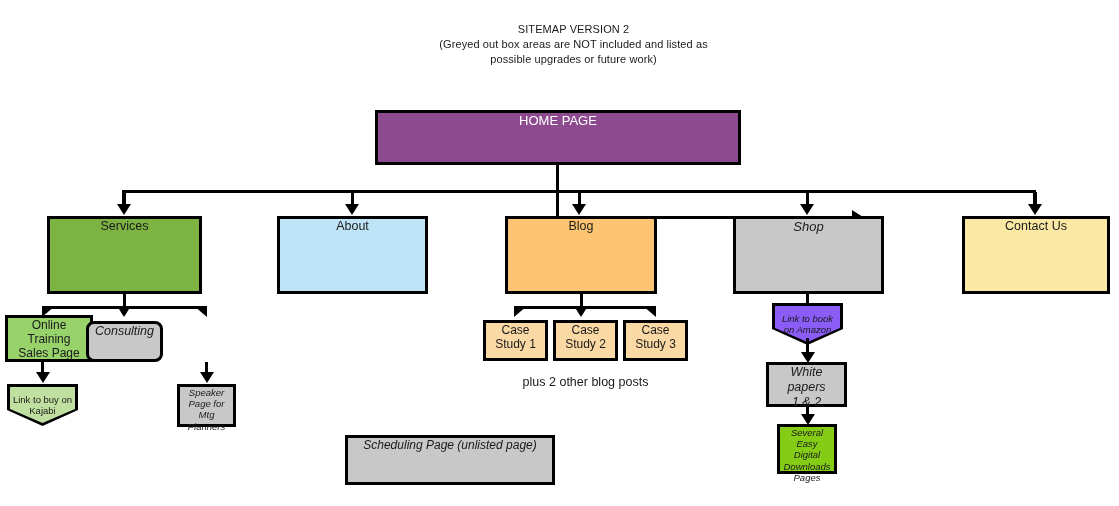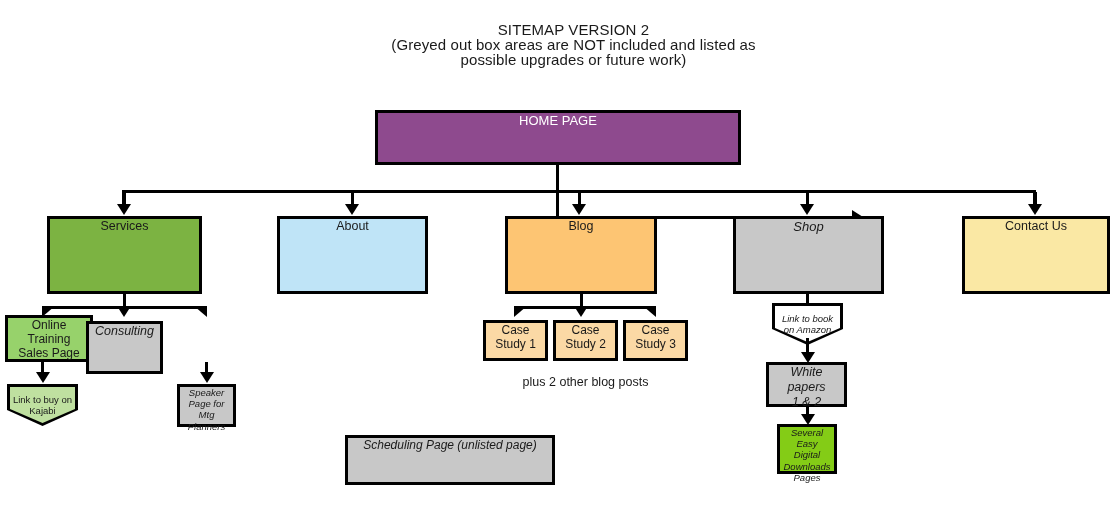--- a/index.html
+++ b/index.html
@@ -23,21 +23,21 @@
   .title-block {
     position: absolute;
     left: 0;
     top: 22px;
     width: 1119px;
     text-align: center;
     line-height: 15px;
   }
   .title-line {
     display: block;
-    font-size: 15px;
+    font-size: 11px;
     color: #1a1a1a;
     letter-spacing: 0.1px;
     margin-left: 28px;
   }
 
   
   .node {
     position: absolute;
     box-sizing: border-box;
     border: 3px solid #000000;
@@ -186,21 +186,21 @@
   <div class="arrow-skew-l" style="left:42px; top:306px;"></div>
   <div class="arrow-down" style="left:117px; top:306px;"></div>
   <div class="arrow-skew-r" style="left:194px; top:306px;"></div>
 
   <div class="node" style="left:5px; top:315px; width:88px; height:47px; background:#97d26b; font-size:12px;">
     <span class="lbl">Online
 Training
 Sales Page</span>
   </div>
 
-  <div class="node italic" style="left:86px; top:321px; width:77px; height:53px; background:#c8c8c8; font-size:12.5px;">
+  <div class="node italic" style="left:86px; top:321px; width:77px; height:41px; background:#c8c8c8; font-size:12.5px;border-radius:8px;">
     <span class="lbl">Consulting</span>
   </div>
 
 
   <div class="ln vline" style="left:41px; top:362px; width:3px; height:12px;"></div>
   <div class="arrow-down" style="left:36px; top:372px;"></div>
 
   <div class="pentagon" style="left:7px; top:384px; width:71px; height:42px; background:#000000; font-size:9.5px;">
     <span class="inner" style="background:#bfe0a0;text-align:center;">
       <span class="lbl">Link to buy on
@@ -234,21 +234,21 @@
   <div class="node" style="left:623px; top:320px; width:65px; height:41px; background:#fbd9a5; font-size:12px;">
     <span class="lbl">Case
 Study 3</span>
   </div>
 
   <div class="caption" style="left:483px; top:375px; width:205px;">plus 2 other blog posts</div>
 
   <div class="ln vline" style="left:806px; top:294px; width:3px; height:10px;"></div>
 
   <div class="pentagon" style="left:772px; top:303px; width:71px; height:42px; background:#000000; font-size:9.5px;">
-    <span class="inner italic" style="background:#ffffff;">
+    <span class="inner italic" style="background:#8b5cf6;">
       <span class="lbl">Link to book
 on Amazon</span>
     </span>
   </div>
 
   <div class="ln vline" style="left:806px; top:338px; width:3px; height:16px;"></div>
   <div class="arrow-down" style="left:801px; top:352px;"></div>
 
   <div class="node italic" style="left:766px; top:362px; width:81px; height:45px; background:#c8c8c8; font-size:12.5px;">
     <span class="lbl">White papers

